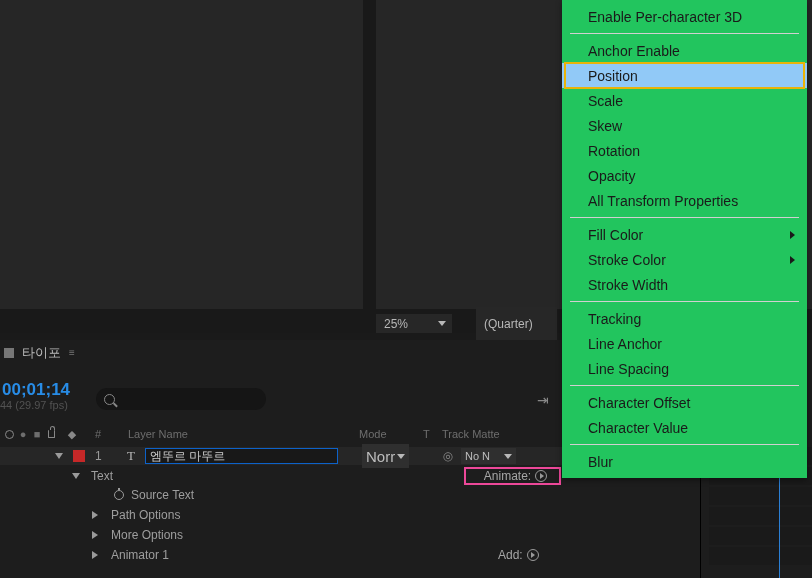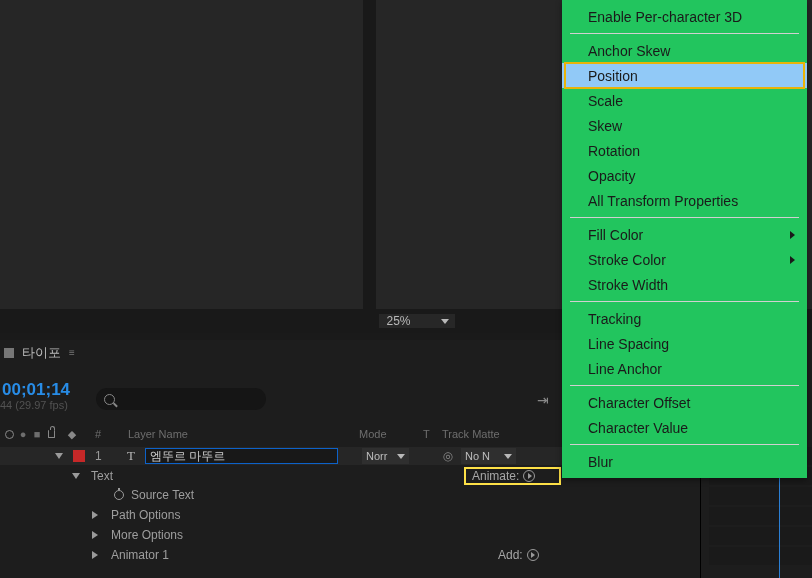--- a/index.html
+++ b/index.html
@@ -2,21 +2,21 @@
 <html><head>
 <meta charset="utf-8">
 <style>
   * { margin: 0; padding: 0; box-sizing: border-box; font-family: "Segoe UI", "Malgun Gothic", sans-serif; }
   body { width: 812px; height: 578px; background: #1a1a1a; overflow: hidden; position: relative; }
 
   
   .preview { position: absolute; left: 0; top: 0; width: 812px; height: 333px; background: #191919; }
   .preview-left  { position: absolute; left: 0;   top: 0; width: 363px; height: 309px; background: #262626; }
   .preview-right { position: absolute; left: 376px; top: 0; width: 436px; height: 309px; background: #262626; }
-  .preview-bar   { position: absolute; left: 376px; top: 314px; height: 19px; display: flex; gap: 24px; align-items: center; flex-direction: column; }
+  .preview-bar   { position: absolute; left: 376px; top: 314px; height: 19px; display: flex; gap: 24px; align-items: center; }
   .zoom-box { width: 76px; height: 19px; background: #272727; display: flex; align-items: center; justify-content: space-between; padding: 0 6px 0 8px; color: #b8b8b8; font-size: 12px; }
   .chev-down { width: 0; height: 0; border-left: 4px solid transparent; border-right: 4px solid transparent; border-top: 5px solid #b8b8b8; }
   .res-box { width: 81px; height: 19px; background: #272727; display: flex; align-items: center; padding: 17px 8px; color: #b8b8b8; font-size: 12px; }
 
   
   .timeline { position: absolute; left: 0; top: 340px; width: 812px; height: 238px; background: #1d1d1d; }
   .tl-tab   { position: absolute; left: 0; top: 0; height: 25px; display: flex; align-items: center; gap: 8px; padding-left: 4px; }
   .tab-icon { width: 10px; height: 10px; background: #777; }
   .tab-text { color: #bcbcbc; font-size: 13px; }
   .tab-menu { color: #777; font-size: 10px; letter-spacing: 2px; }
@@ -40,37 +40,37 @@
   .col-mode      { position: absolute; left: 359px; }
   .col-t         { position: absolute; left: 423px; }
   .col-trackmatte{ position: absolute; left: 442px; }
 
   .layer-row { position: absolute; left: 0; top: 107px; height: 18px; width: 100%; background: #262626; display: flex; align-items: center; color: #bfbfbf; font-size: 12px; }
   .twirl-open { position: absolute; left: 55px; width: 0; height: 0; border-left: 4px solid transparent; border-right: 4px solid transparent; border-top: 6px solid #9a9a9a; }
   .layer-color { position: absolute; left: 73px; width: 12px; height: 12px; background: #c62828; }
   .layer-index { position: absolute; left: 95px; color: #9a9a9a; }
   .text-icon   { position: absolute; left: 127px; color: #b8b8b8; font-family: Georgia, serif; font-size: 13px; }
   .layer-name-box { position: absolute; left: 145px; width: 193px; height: 16px; background: #181818; border: 1px solid #0d62c9; display: flex; align-items: center; padding: 0 4px; color: #cfcfcf; }
-  .mode-pill { position: absolute; left: 362px; width: 47px; height: 16px; background: #2f2f2f; color: #bdbdbd; font-size: 11px; display: flex; align-items: center; justify-content: space-between; padding: 0 4px; }
+  .mode-pill { position: absolute; left: 362px; width: 47px; height: 24px; background: #2f2f2f; color: #bdbdbd; font-size: 15px; display: flex; align-items: center; justify-content: space-between; padding: 0 4px; }
   .swirl     { position: absolute; left: 441px; width: 14px; height: 14px; display:flex; align-items:center; justify-content:center; color:#888; font-size:12px; }
   .matte-pill{ position: absolute; left: 461px; width: 55px; height: 16px; background: #2f2f2f; color: #bdbdbd; font-size: 11px; display: flex; align-items: center; justify-content: space-between; padding: 0 4px; }
 
   .subrow { position: absolute; left: 0; height: 18px; width: 100%; display: flex; align-items: center; color: #9e9e9e; font-size: 12px; }
   .sub-twirl-open   { width: 0; height: 0; border-left: 4px solid transparent; border-right: 4px solid transparent; border-top: 6px solid #9a9a9a; position: absolute; }
   .sub-twirl-closed { width: 0; height: 0; border-top: 4px solid transparent; border-bottom: 4px solid transparent; border-left: 6px solid #9a9a9a; position: absolute; }
   .stopwatch { position: absolute; left: 114px; width: 10px; height: 10px; border: 1.3px solid #9a9a9a; border-radius: 50%; }
   .stopwatch::before { content: ""; position: absolute; top: -3px; left: 3px; width: 2px; height: 2px; background: #9a9a9a; }
 
   .row-text     { top: 127px; }  .row-text .sub-twirl-open   { left: 72px; } .row-text .lbl { position:absolute; left: 91px; }
   .row-source   { top: 146px; }  .row-source .lbl { position:absolute; left: 131px; }
   .row-path     { top: 166px; }  .row-path .sub-twirl-closed { left: 92px; } .row-path .lbl { position:absolute; left: 111px; }
   .row-more     { top: 186px; }  .row-more .sub-twirl-closed { left: 92px; } .row-more .lbl { position:absolute; left: 111px; }
   .row-anim1    { top: 206px; }  .row-anim1 .sub-twirl-closed{ left: 92px; } .row-anim1 .lbl{ position:absolute; left: 111px; }
 
-  .animate-block { position: absolute; left: 464px; top: 127px; width: 97px; height: 18px; border: 2px solid #fde047; display: flex; align-items: center; gap: 4px; color: #a6a6a6; font-size: 12px; padding-left: 6px; }
+  .animate-block { position: absolute; left: 464px; top: 127px; width: 97px; height: 18px; border: 2px solid #ec4899; display: flex; align-items: center; gap: 4px; color: #a6a6a6; font-size: 12px; padding-left: 6px; justify-content: center; }
   .add-block     { position: absolute; left: 498px; top: 206px; height: 18px; display: flex; align-items: center; gap: 4px; color: #a6a6a6; font-size: 12px; }
   .play-circ { width: 12px; height: 12px; border: 1.3px solid #999; border-radius: 50%; display:flex; align-items:center; justify-content:center; }
   .play-circ::after { content: ""; width: 0; height: 0; border-top: 3px solid transparent; border-bottom: 3px solid transparent; border-left: 4px solid #999; margin-left: 1px;}
 
   
   .tl-sep { position: absolute; left: 700px; top: 101px; width: 1px; height: 137px; background: #000; }
   .track-area { position: absolute; left: 709px; top: 107px; width: 103px; height: 130px; }
   .track-bg { height: 18px; margin-bottom: 2px; background: #1a1a1a; }
   .playhead { position: absolute; left: 779px; top: 102px; width: 1px; height: 136px; background: #2b7fd4; }
   .playhead::before { content: ""; position: absolute; top: -5px; left: -4px; width: 9px; height: 7px; background: #2b7fd4; }
@@ -199,21 +199,21 @@
   </div>
   <div class="playhead"></div>
 </div>
 
 <div class="menu">
   <div class="menu-item">
       <span>Enable Per-character 3D</span>
     </div>
   <div class="menu-sep"></div>
   <div class="menu-item">
-      <span>Anchor Skew</span>
+      <span>Anchor Enable</span>
     </div>
   <div class="menu-item sel sel-outline">
       <span>Position</span>
     </div>
   <div class="menu-item">
       <span>Scale</span>
     </div>
   <div class="menu-item">
       <span>Skew</span>
     </div>
@@ -236,25 +236,25 @@
       <span class="submenu-arrow"></span>
     </div>
   <div class="menu-item">
       <span>Stroke Width</span>
     </div>
   <div class="menu-sep"></div>
   <div class="menu-item">
       <span>Tracking</span>
     </div>
   <div class="menu-item">
+      <span>Line Anchor</span>
+    </div>
+  <div class="menu-item">
       <span>Line Spacing</span>
     </div>
-  <div class="menu-item">
-      <span>Line Anchor</span>
-    </div>
   <div class="menu-sep"></div>
   <div class="menu-item">
       <span>Character Offset</span>
     </div>
   <div class="menu-item">
       <span>Character Value</span>
     </div>
   <div class="menu-sep"></div>
   <div class="menu-item">
       <span>Blur</span>

